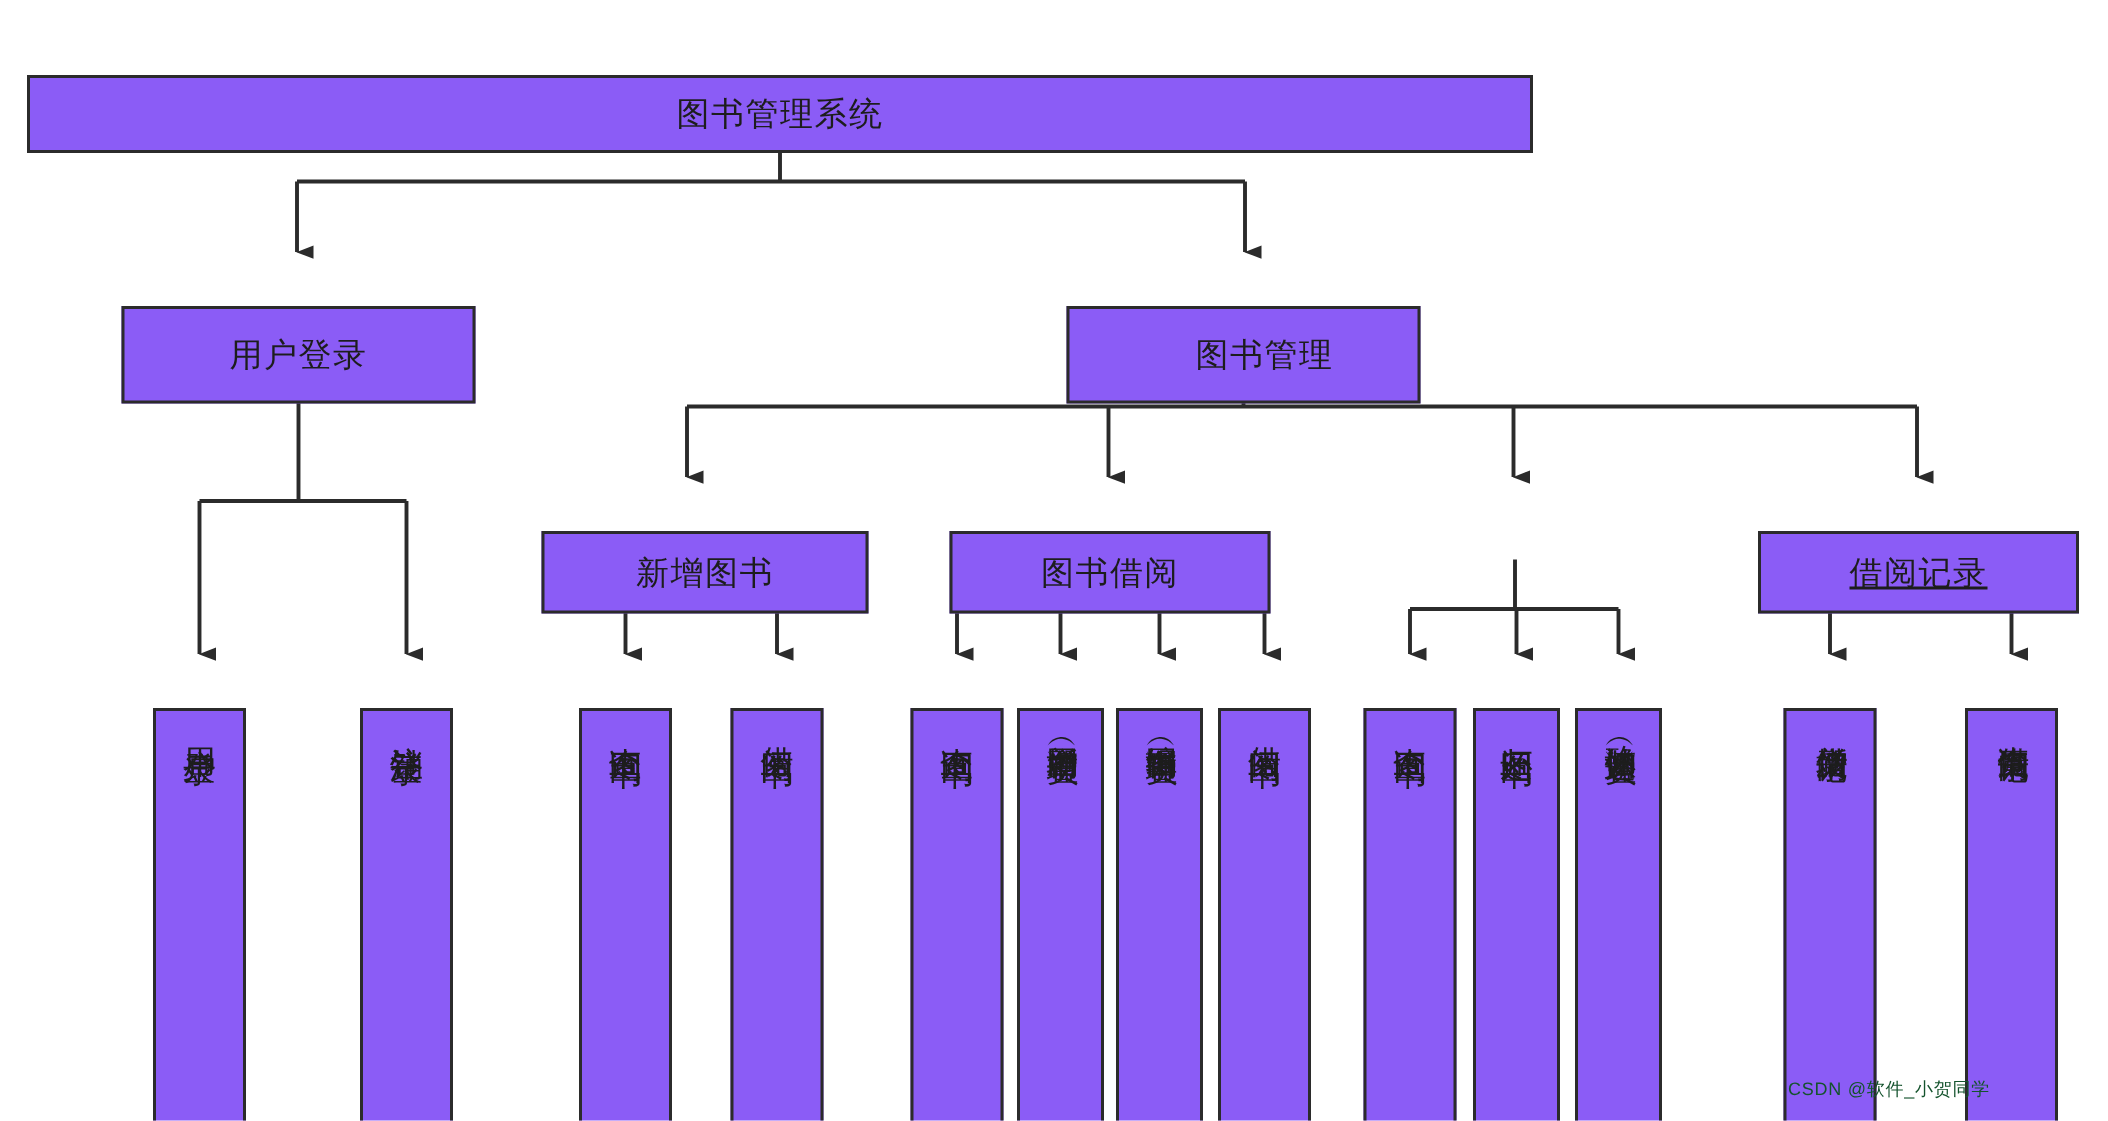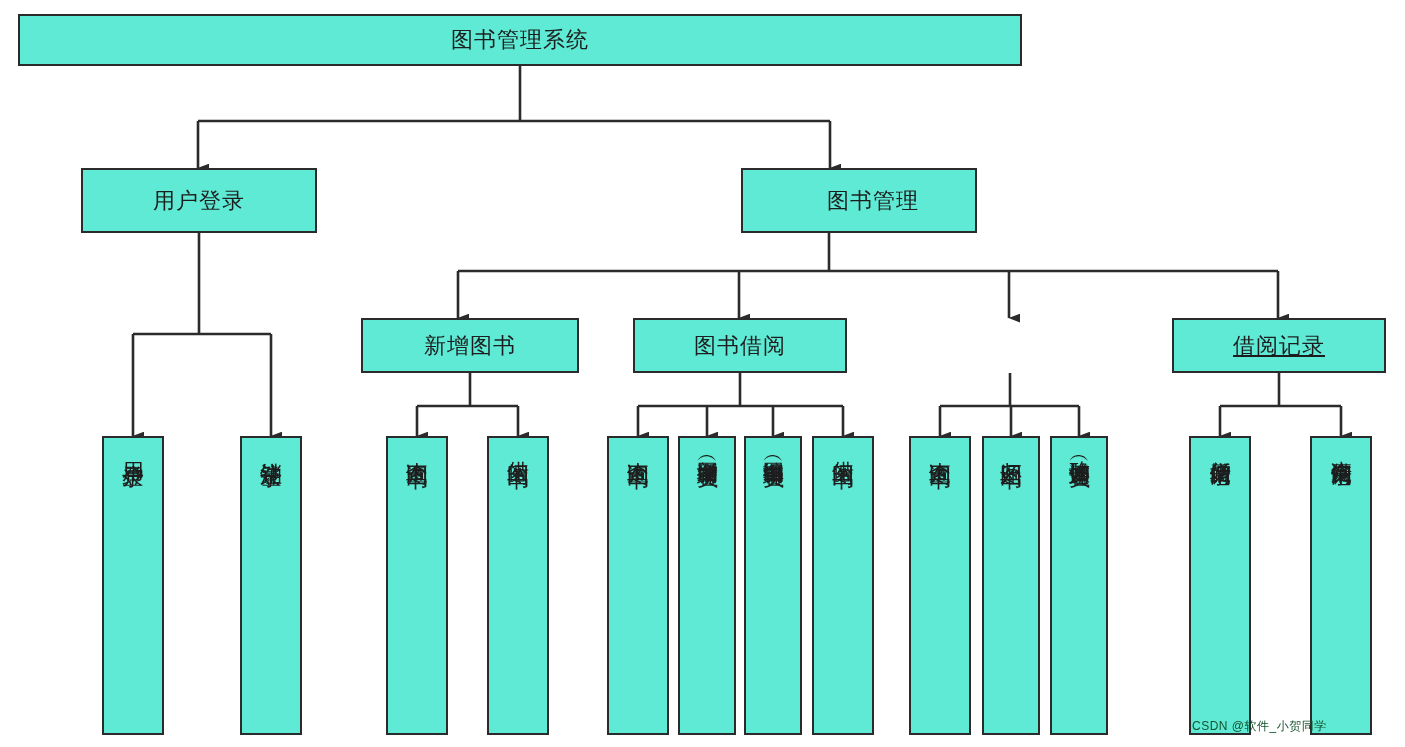--- a/index.html
+++ b/index.html
@@ -25,25 +25,26 @@
     left: 0;
     top: 0;
     width: 1405px;
     height: 747px;
     display: block;
   }
   .node-box {
     position: absolute;
     box-sizing: border-box;
     border: 2.5px solid #2b2b2b;
-    background: #5eead4;
+    background: #8b5cf6;
     display: flex;
     align-items: center;
     justify-content: center;
     color: #1d1d1d;
+    margin-top: 36px;
   }
   .node-h {
     font-size: 22px;
     letter-spacing: 1px;
     line-height: 1;
     white-space: nowrap;
   }
   .node-v {
     align-items: flex-start;
     justify-content: center;
@@ -119,21 +120,21 @@
       </g>
   </svg>
 
   <div class="node-box" id="root-node" style="left: 18px; top: 14px; width: 1004px; height: 52px;">
     <span class="node-h">图书管理系统</span>
   </div>
 
   <div class="node-box" id="node-user-login" style="left: 81px; top: 168px; width: 236px; height: 65px;">
     <span class="node-h">用户登录</span>
   </div>
-  <div class="node-box" id="node-book-manage" style="left: 741px; top: 168px; width: 236px; height: 65px; padding-left: 28px;">
+  <div class="node-box" id="node-book-manage" style="left: 711px; top: 168px; width: 236px; height: 65px; padding-left: 28px;">
     <span class="node-h">图书管理</span>
   </div>
 
   <div class="node-box" id="node-new-book-rec" style="left: 361px; top: 318px; width: 218px; height: 55px;">
     <span class="node-h">新增图书</span>
   </div>
   <div class="node-box" id="node-book-borrow" style="left: 633px; top: 318px; width: 214px; height: 55px;">
     <span class="node-h">图书借阅</span>
   </div>
   <div class="node-box" id="node-borrow-record" style="left: 1172px; top: 318px; width: 214px; height: 55px; text-decoration: underline;">

